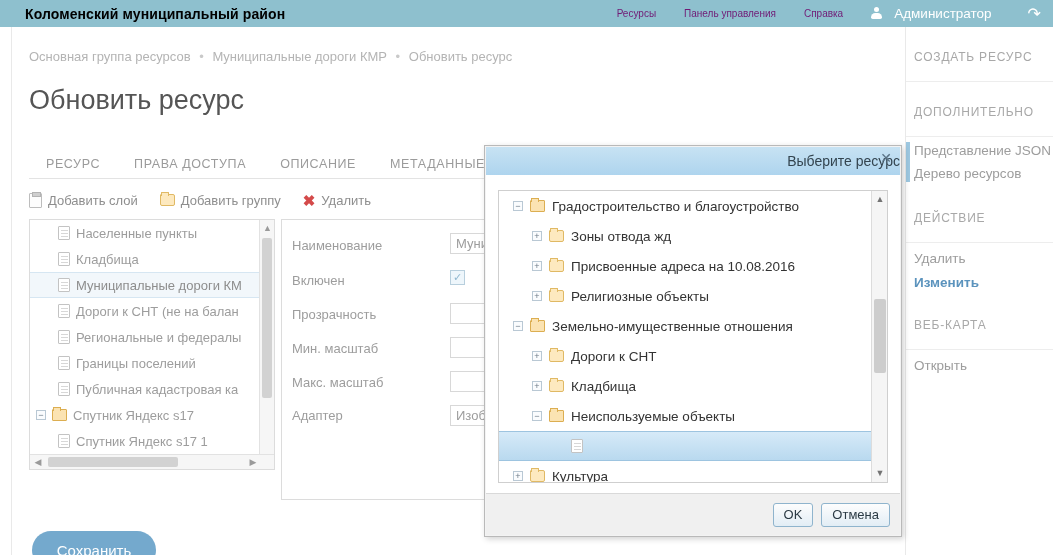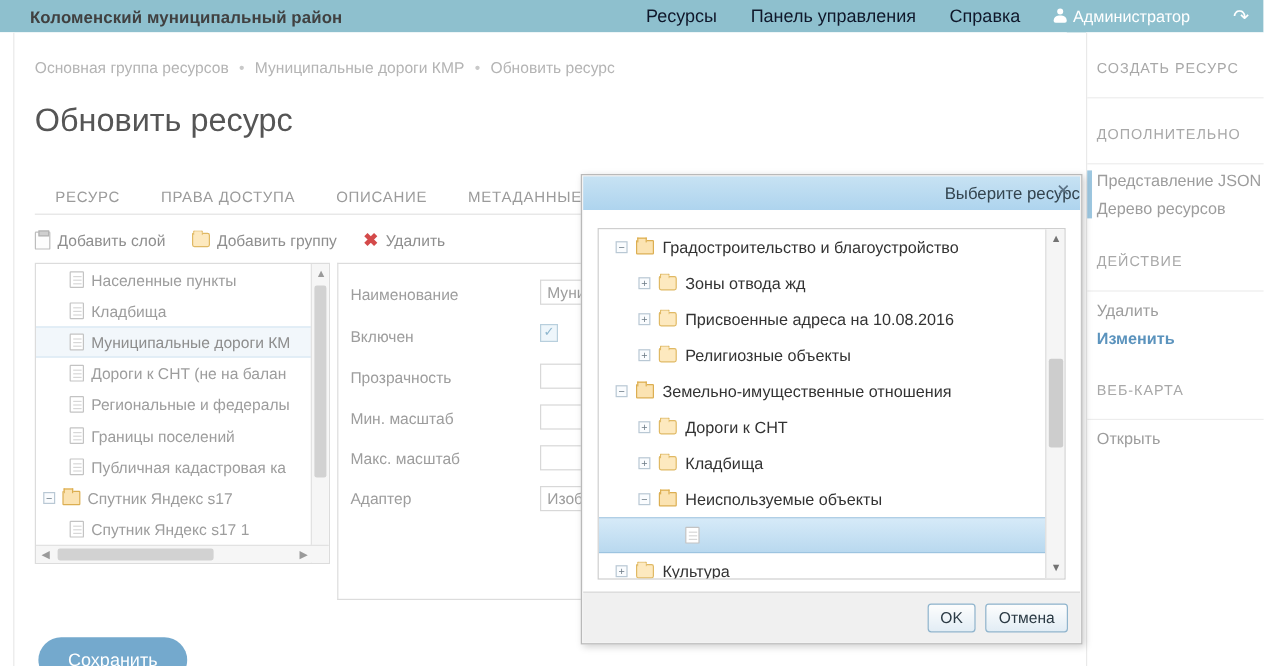--- a/index.html
+++ b/index.html
@@ -12,33 +12,33 @@
     position:relative;
   }
 
   
   #topbar{
     position:absolute; left:0; top:0; width:1053px; height:27px;
     background:#8ec0ce;
     display:flex; align-items:center;
   }
   #topbar .brand{
-    color:#404040; font-size:14px; font-weight:bold;
+    color:#000000; font-size:14px; font-weight:bold;
     margin-left:25px; letter-spacing:.1px;
     white-space:nowrap;
   }
   #topbar .navgrp{
     margin-left:auto; display:flex; align-items:center; gap:28px;
     padding-right:8px; white-space:nowrap;
   }
   #topbar .navlink{
-    color:#0f172a; font-size:15px; text-decoration:none; white-space:nowrap;text-align:center;
+    color:#701a75; font-size:10px; text-decoration:none; white-space:nowrap;text-align:center;
   }
   #topbar .user{
-    color:#ffffff; font-size:13.5px; display:flex; align-items:center; gap:5px;
+    color:#ffffff; font-size:13.5px; display:flex; align-items:center; gap:12px;
     white-space:nowrap;
   }
   .ico-person{ display:inline-block; width:11px; height:13px; position:relative; }
   .ico-person:before{ content:""; position:absolute; left:3px; top:0; width:5px;height:5px;border-radius:50%;background:#fff;}
   .ico-person:after{ content:""; position:absolute; left:0px; top:6px; width:11px;height:6px;border-radius:5px 5px 2px 2px;background:#fff;}
   .ico-exit{ font-size:16px; color:#fff; margin-left:8px; margin-right:4px;}
 
   
   #content{
     position:absolute; left:0; top:27px; width:889px; height:528px;

